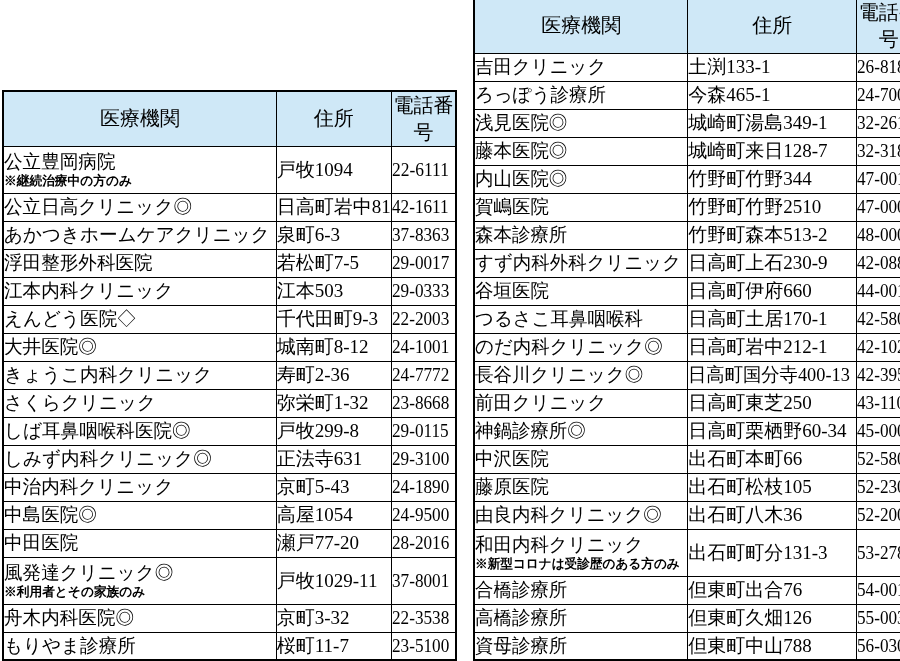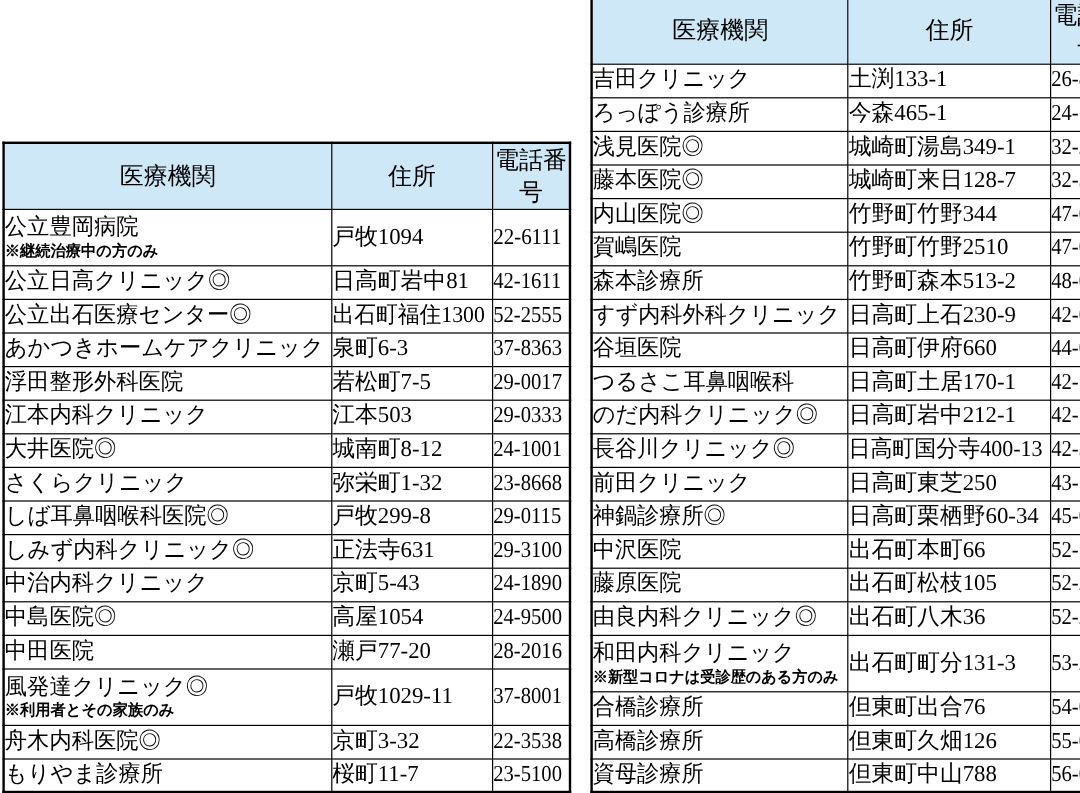--- a/index.html
+++ b/index.html
@@ -102,27 +102,20 @@
         </tr>
         <tr class="row-normal">
           <td class="c-name">
             <span class="nm" style="transform: scaleX(0.977941);">公立日高クリニック◎</span>
           </td>
           <td class="c-addr"><span class="addr">日高町岩中81</span></td>
           <td class="c-phone"><span class="ph" style="transform: scaleX(0.904762);">42-1611</span></td>
         </tr>
         <tr class="row-normal">
           <td class="c-name">
-            <span class="nm" style="transform: scaleX(0.977941);">公立出石医療センター◎</span>
-          </td>
-          <td class="c-addr"><span class="addr" style="transform: scaleX(0.954887);">出石町福住1300</span></td>
-          <td class="c-phone"><span class="ph" style="transform: scaleX(0.904762);">52-2555</span></td>
-        </tr>
-        <tr class="row-normal">
-          <td class="c-name">
             <span class="nm" style="transform: scaleX(0.977941);">あかつきホームケアクリニック</span>
           </td>
           <td class="c-addr"><span class="addr">泉町6-3</span></td>
           <td class="c-phone"><span class="ph" style="transform: scaleX(0.904762);">37-8363</span></td>
         </tr>
         <tr class="row-normal">
           <td class="c-name">
             <span class="nm" style="transform: scaleX(0.977941);">浮田整形外科医院</span>
           </td>
           <td class="c-addr"><span class="addr">若松町7-5</span></td>
@@ -130,24 +123,38 @@
         </tr>
         <tr class="row-normal">
           <td class="c-name">
             <span class="nm" style="transform: scaleX(0.977941);">江本内科クリニック</span>
           </td>
           <td class="c-addr"><span class="addr">江本503</span></td>
           <td class="c-phone"><span class="ph" style="transform: scaleX(0.904762);">29-0333</span></td>
         </tr>
         <tr class="row-normal">
           <td class="c-name">
+            <span class="nm" style="transform: scaleX(0.977941);">えんどう医院◇</span>
+          </td>
+          <td class="c-addr"><span class="addr">千代田町9-3</span></td>
+          <td class="c-phone"><span class="ph" style="transform: scaleX(0.904762);">22-2003</span></td>
+        </tr>
+        <tr class="row-normal">
+          <td class="c-name">
             <span class="nm" style="transform: scaleX(0.977941);">大井医院◎</span>
           </td>
           <td class="c-addr"><span class="addr">城南町8-12</span></td>
           <td class="c-phone"><span class="ph" style="transform: scaleX(0.904762);">24-1001</span></td>
+        </tr>
+        <tr class="row-normal">
+          <td class="c-name">
+            <span class="nm" style="transform: scaleX(0.977941);">きょうこ内科クリニック</span>
+          </td>
+          <td class="c-addr"><span class="addr">寿町2-36</span></td>
+          <td class="c-phone"><span class="ph" style="transform: scaleX(0.904762);">24-7772</span></td>
         </tr>
         <tr class="row-normal">
           <td class="c-name">
             <span class="nm" style="transform: scaleX(0.977941);">さくらクリニック</span>
           </td>
           <td class="c-addr"><span class="addr">弥栄町1-32</span></td>
           <td class="c-phone"><span class="ph" style="transform: scaleX(0.904762);">23-8668</span></td>
         </tr>
         <tr class="row-normal">
           <td class="c-name">

